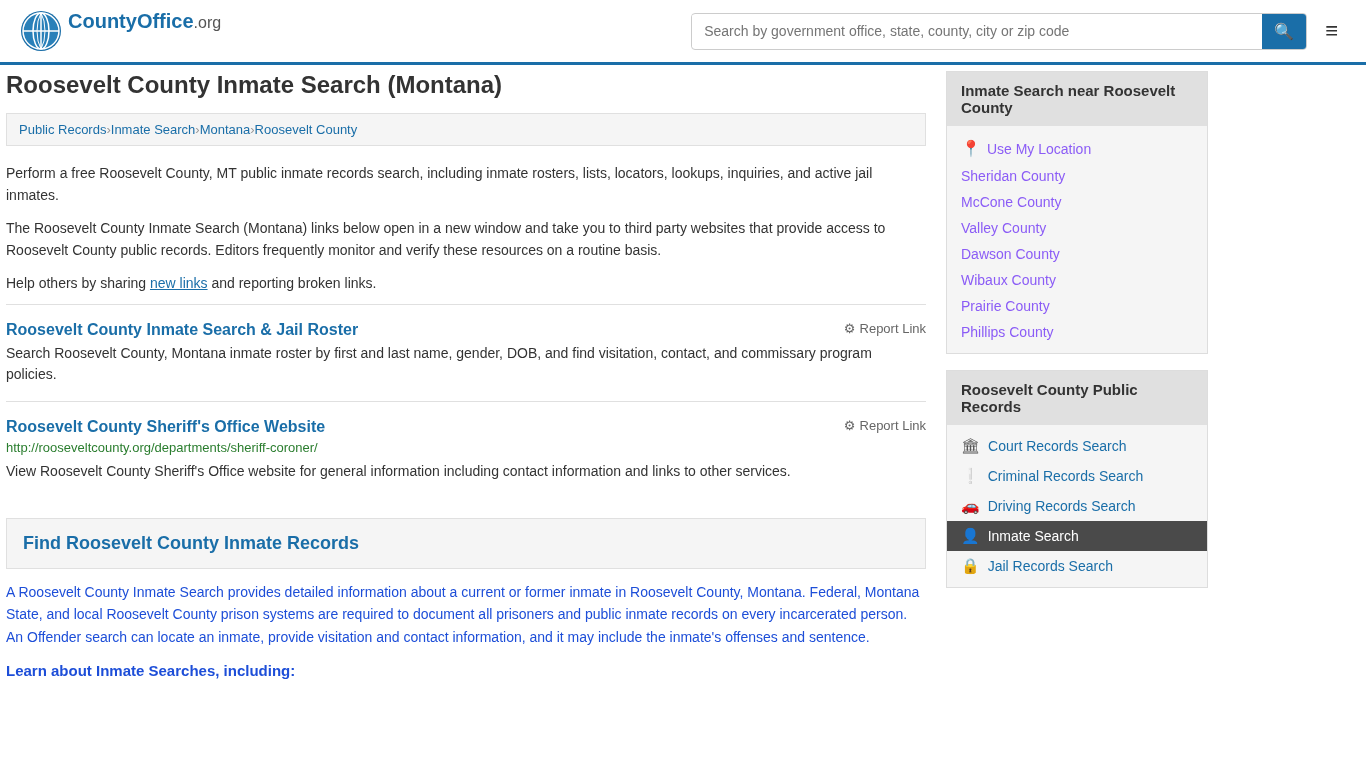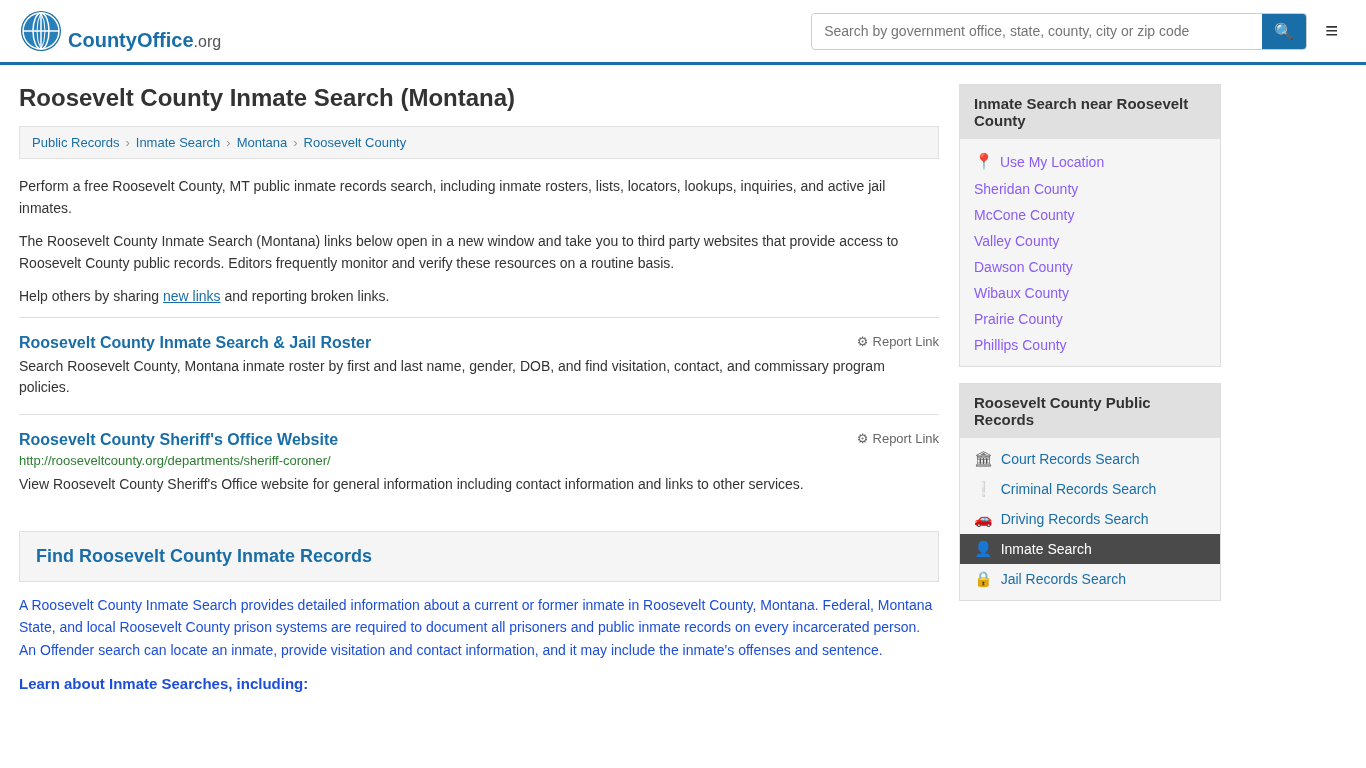--- a/index.html
+++ b/index.html
@@ -9,39 +9,39 @@
     .header {
       background: #fff;
       border-bottom: 3px solid #1a6ea8;
       padding: 10px 20px;
       display: flex;
       align-items: center;
       justify-content: space-between;
     }
     .logo-area {
       display: flex;
-      align-items: flex-end;
+      align-items: flex-start;
       gap: 6px;
     }
     .logo-icon {
       width: 42px;
       height: 42px;
     }
     .header-right {
       display: flex;
       align-items: center;
       gap: 10px;
     }
     .search-bar {
       display: flex;
       align-items: center;
       border: 1px solid #ccc;
       border-radius: 4px;
       overflow: hidden;
-      width: 496px;
+      width: 616px;
     }
     .search-bar input {
       border: none;
       outline: none;
       padding: 8px 12px;
       font-size: 14px;
       width: 100%;
       color: #999;
     }
     .search-btn {
@@ -59,21 +59,21 @@
       font-size: 22px;
       color: #333;
       padding: 4px 8px;
     }
 
     
     .container {
       display: flex;
       max-width: 1366px;
       margin: 0 auto;
-      padding: 19px;
+      padding: 6px;
       gap: 20px;
     }
     .main-content {
       flex: 1;
       max-width: 920px;
     }
     .sidebar {
       width: 262px;
       flex-shrink: 0;
     }
@@ -89,21 +89,20 @@
     
     .breadcrumb {
       background: #f5f5f5;
       padding: 8px 12px;
       border: 1px solid #e0e0e0;
       font-size: 13px;
       color: #666;
       margin-bottom: 16px;
       display: flex;
       align-items: center;
-      gap: 6px;
     }
     .breadcrumb a {
       color: #1a6ea8;
       text-decoration: none;
     }
     .breadcrumb .sep { color: #999; }
 
     
     .description {
       font-size: 14px;

